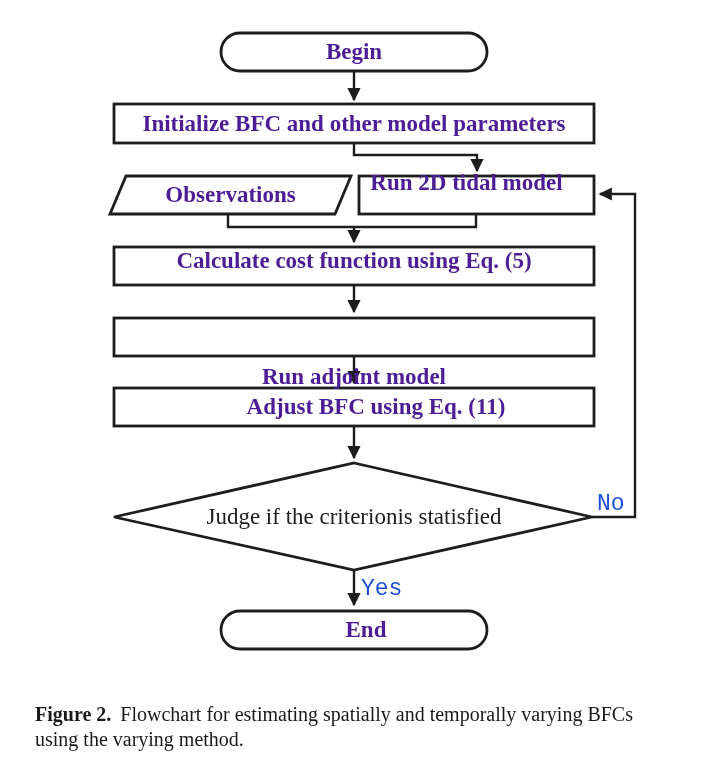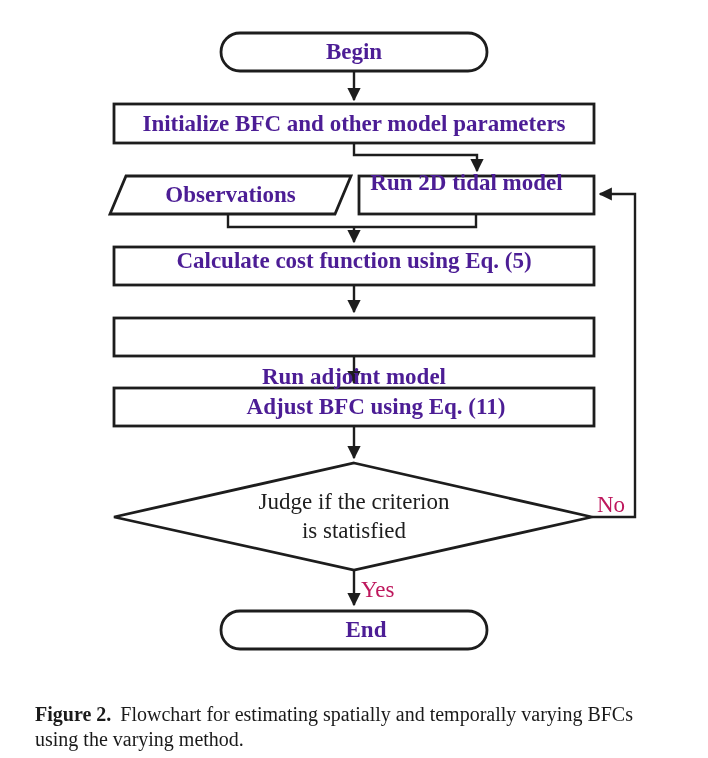--- a/index.html
+++ b/index.html
@@ -31,33 +31,34 @@
     text-align: center;
     font-size: 23px;
     line-height: 1.1;
     color: #4c1d95;
     white-space: nowrap;
     font-weight: bold;
   }
   .decision-label {
     position: absolute;
     display: flex;
-    flex-direction: column;
+    flex-direction: row;
     align-items: center;
     justify-content: center;
     font-size: 23px;
     line-height: 29px;
     color: #1d1d1d;
   }
   .edge-label {
     position: absolute;
     font-size: 23px;
     line-height: 1;
-    color: #be185d;
+    color: #1d4ed8;
     white-space: nowrap;
+    font-family: Liberation Mono, monospace;
   }
   .caption {
     position: absolute;
     left: 35px;
     top: 682px;
     width: 666px;
     font-size: 20px;
     line-height: 25px;
     color: #1a1a1a;
   }

